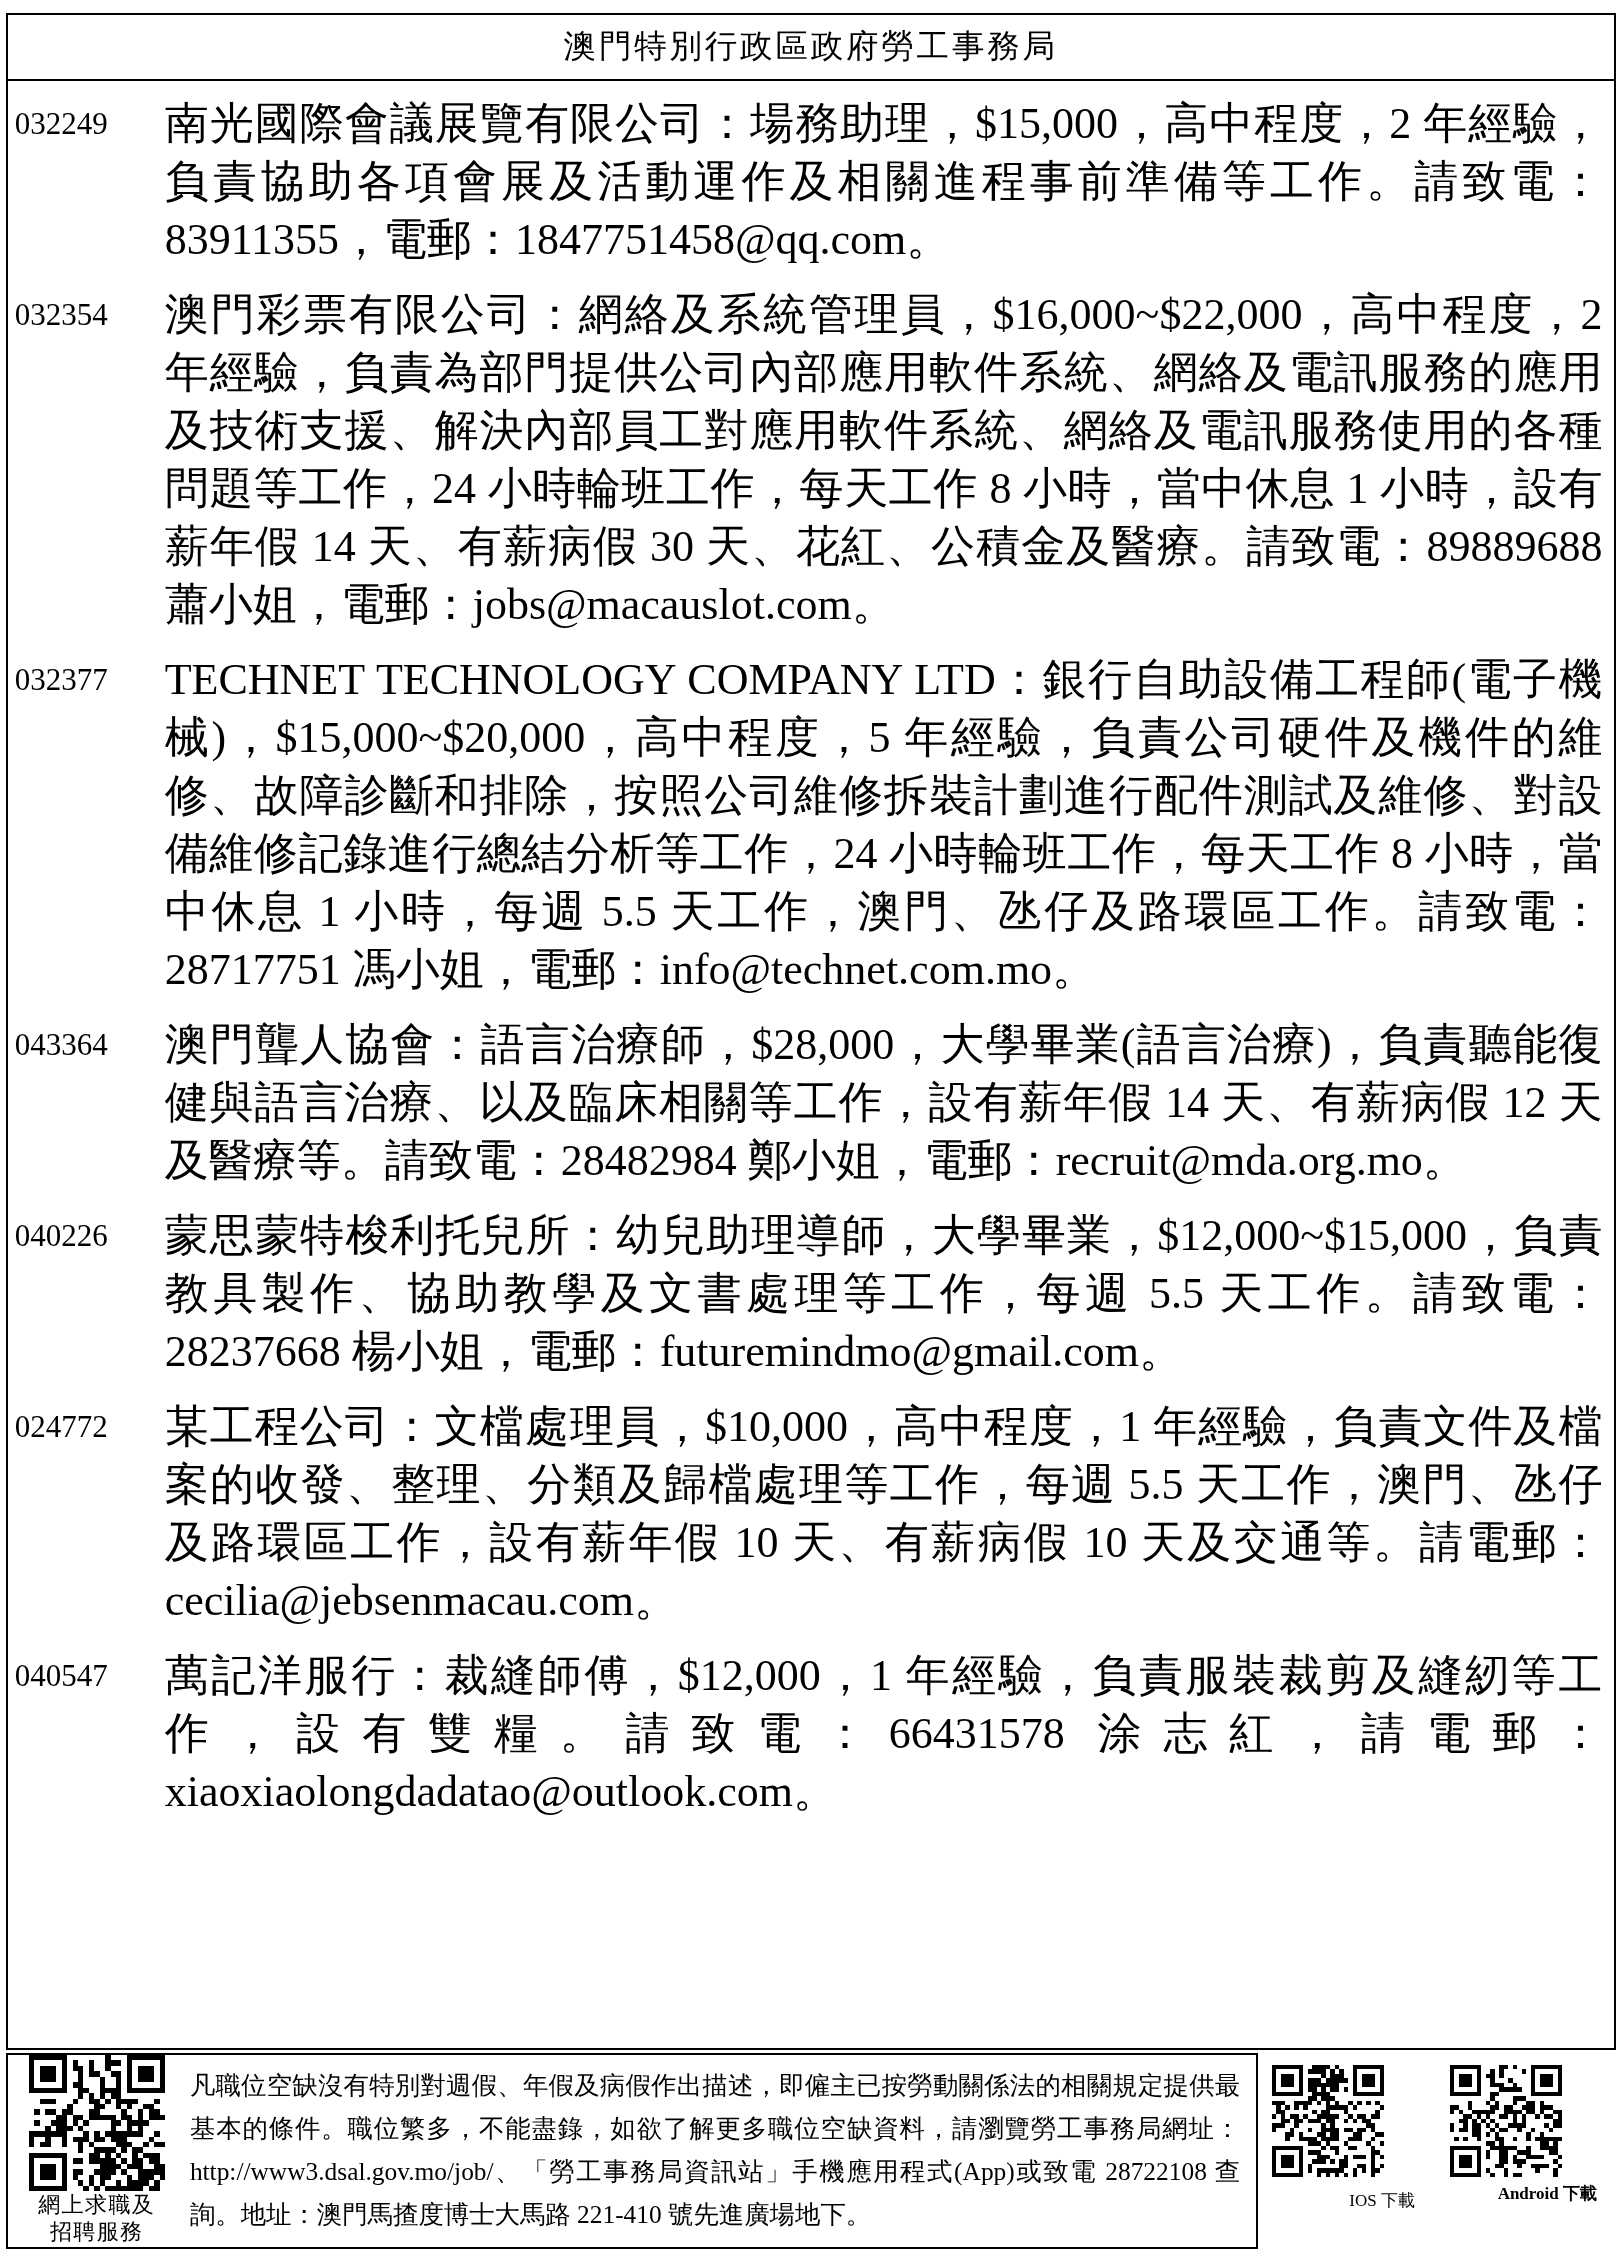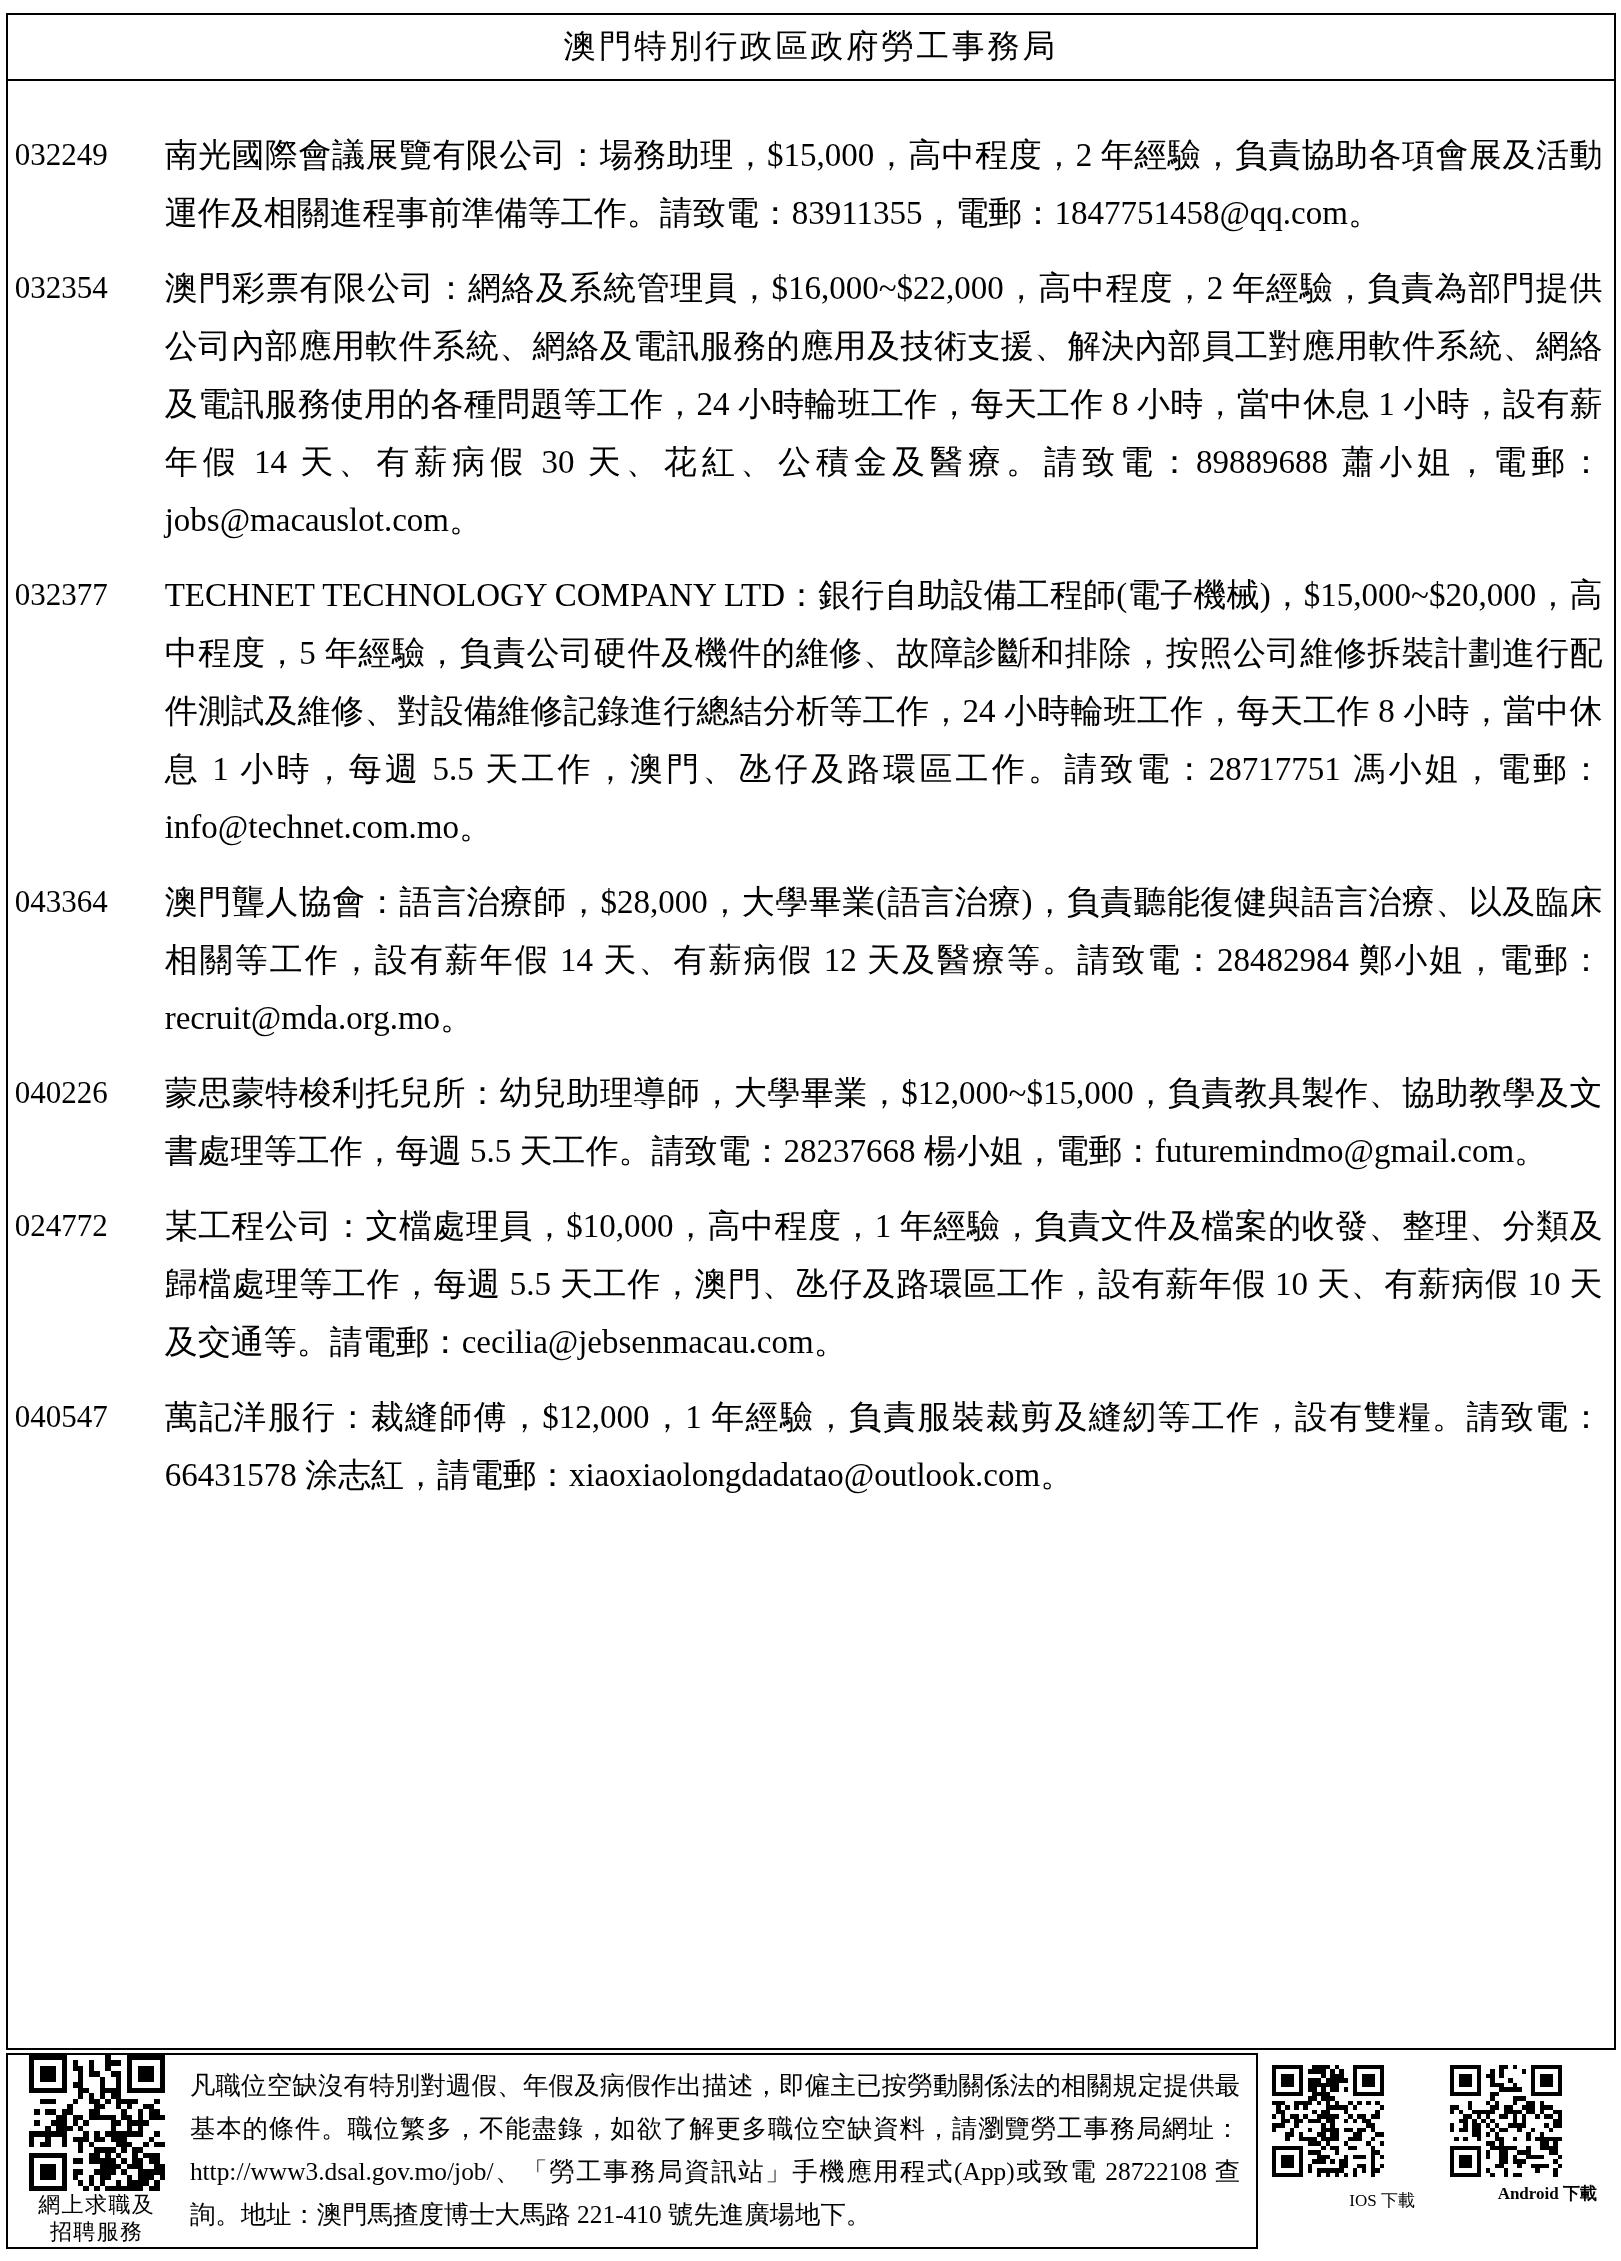--- a/index.html
+++ b/index.html
@@ -3,24 +3,24 @@
 <meta charset="utf-8">
 <style>
   html,body{margin:0;padding:0;background:#fff;}
   .page{position:relative;width:1621px;height:2261px;background:#fff;color:#000;
         font-family:"Liberation Serif","DejaVu Serif",serif;overflow:hidden;border-radius:20px;}
 
   .main-box{position:absolute;left:5.7px;top:12.7px;width:1610px;height:2037px;
             border:2.8px solid #000;box-sizing:border-box;overflow:hidden;}
   .title-row{height:66px;border-bottom:2.8px solid #000;box-sizing:border-box;
              display:flex;align-items:center;justify-content:center;font-size:32.5px;letter-spacing:2.8px;}
-  .listings{padding-top:14px;margin-top:31px;}
+  .listings{padding-top:14px;}
   .listing{display:flex;margin-bottom:17px;}
   .listing-id{flex:0 0 150px;padding-left:7px;font-size:31px;line-height:58px;}
-  .listing-text{flex:1;font-size:33px;line-height:58px;text-align:justify;text-justify:inter-character;
+  .listing-text{flex:1;font-size:44px;line-height:58px;text-align:justify;text-justify:inter-character;
                 padding-right:11.3px;overflow-wrap:break-word;}
 
   .footer-box{position:absolute;left:5.7px;top:2053px;width:1252px;height:196px;
               border:2.8px solid #000;box-sizing:border-box;display:flex;}
   .footer-qr-col{flex:0 0 178px;text-align:center;padding-top:0;}
   .qr-big{width:136px;height:136px;margin:0 auto;}
   .footer-qr-label{font-size:22px;line-height:27px;letter-spacing:1.4px;}
   .footer-text{flex:1;font-size:25.4px;line-height:43px;text-align:justify;text-justify:inter-character;
                padding:8.5px 15.5px 0 4.2px;overflow-wrap:break-word;}
 

